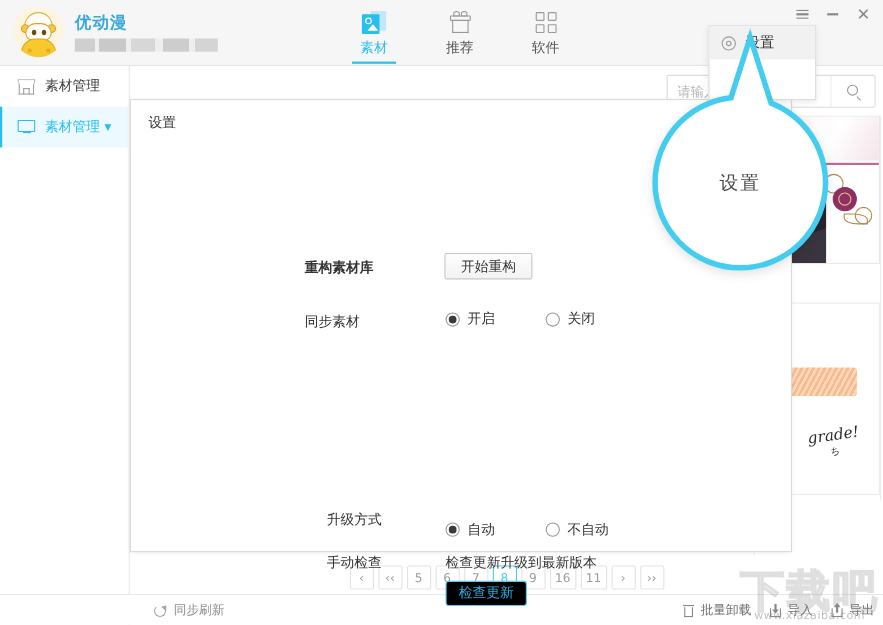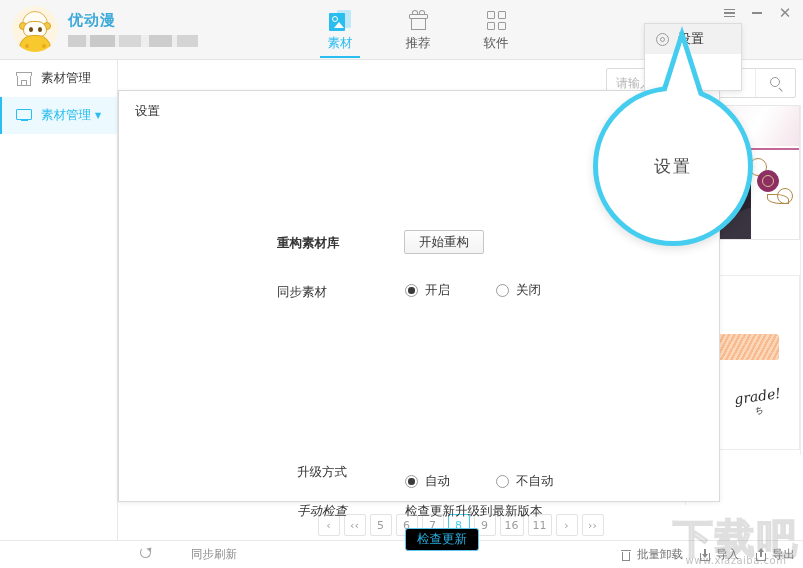--- a/index.html
+++ b/index.html
@@ -483,22 +483,22 @@
 
   
   .bottombar {
     position: absolute; left: 0; top: 540px;
     width: 803px; height: 28px;
     border-top: 1px solid #e8e8e8;
     background: #fff;
   }
   .bb-left {
     position: absolute; left: 140px; top: 6px;
-    display: flex; align-items: flex-start;
-    font-size: 11.5px; color: #8d8d8d; cursor: pointer; gap: 33px;
+    display: flex; align-items: flex-end;
+    font-size: 11.5px; color: #8d8d8d; cursor: pointer;
   }
   .refresh-ico {
     width: 12px; height: 12px; margin-right: 6px; position: relative;
   }
   .refresh-ico .ring {
     position: absolute; left: 0; top: 0; width: 11px; height: 11px;
     border: 1.4px solid #a5a5a5; border-radius: 50%;
     border-top-color: transparent;
   }
   .refresh-ico .arw {
@@ -731,21 +731,21 @@
       <div class="radio checked">
         <span class="dotring"></span>
         <span>自动</span>
       </div>
       <div class="radio">
         <span class="dotring"></span>
         <span>不自动</span>
       </div>
     </div>
 
-    <div class="row-label" style="left:178px; top:412px;font-style:italic;">手动检查</div>
+    <div class="row-label" style="left:178px; top:412px;">手动检查</div>
     <div class="row-label" style="left:286px; top:412px;">检查更新升级到最新版本</div>
     <div style="position:absolute;left:286px;top:437px;">
       <div class="btn-blue">检查更新</div>
     </div>
   </div>
 
   <div class="migrate-box">
     <div class="mig-label">本地素材迁移</div>
     <div class="mig-desc">把素材文件保存到此文件夹中：</div>
     <div class="mig-path">H:/Users/muscle/Documents/Unicorn/UDMCommon</div>

